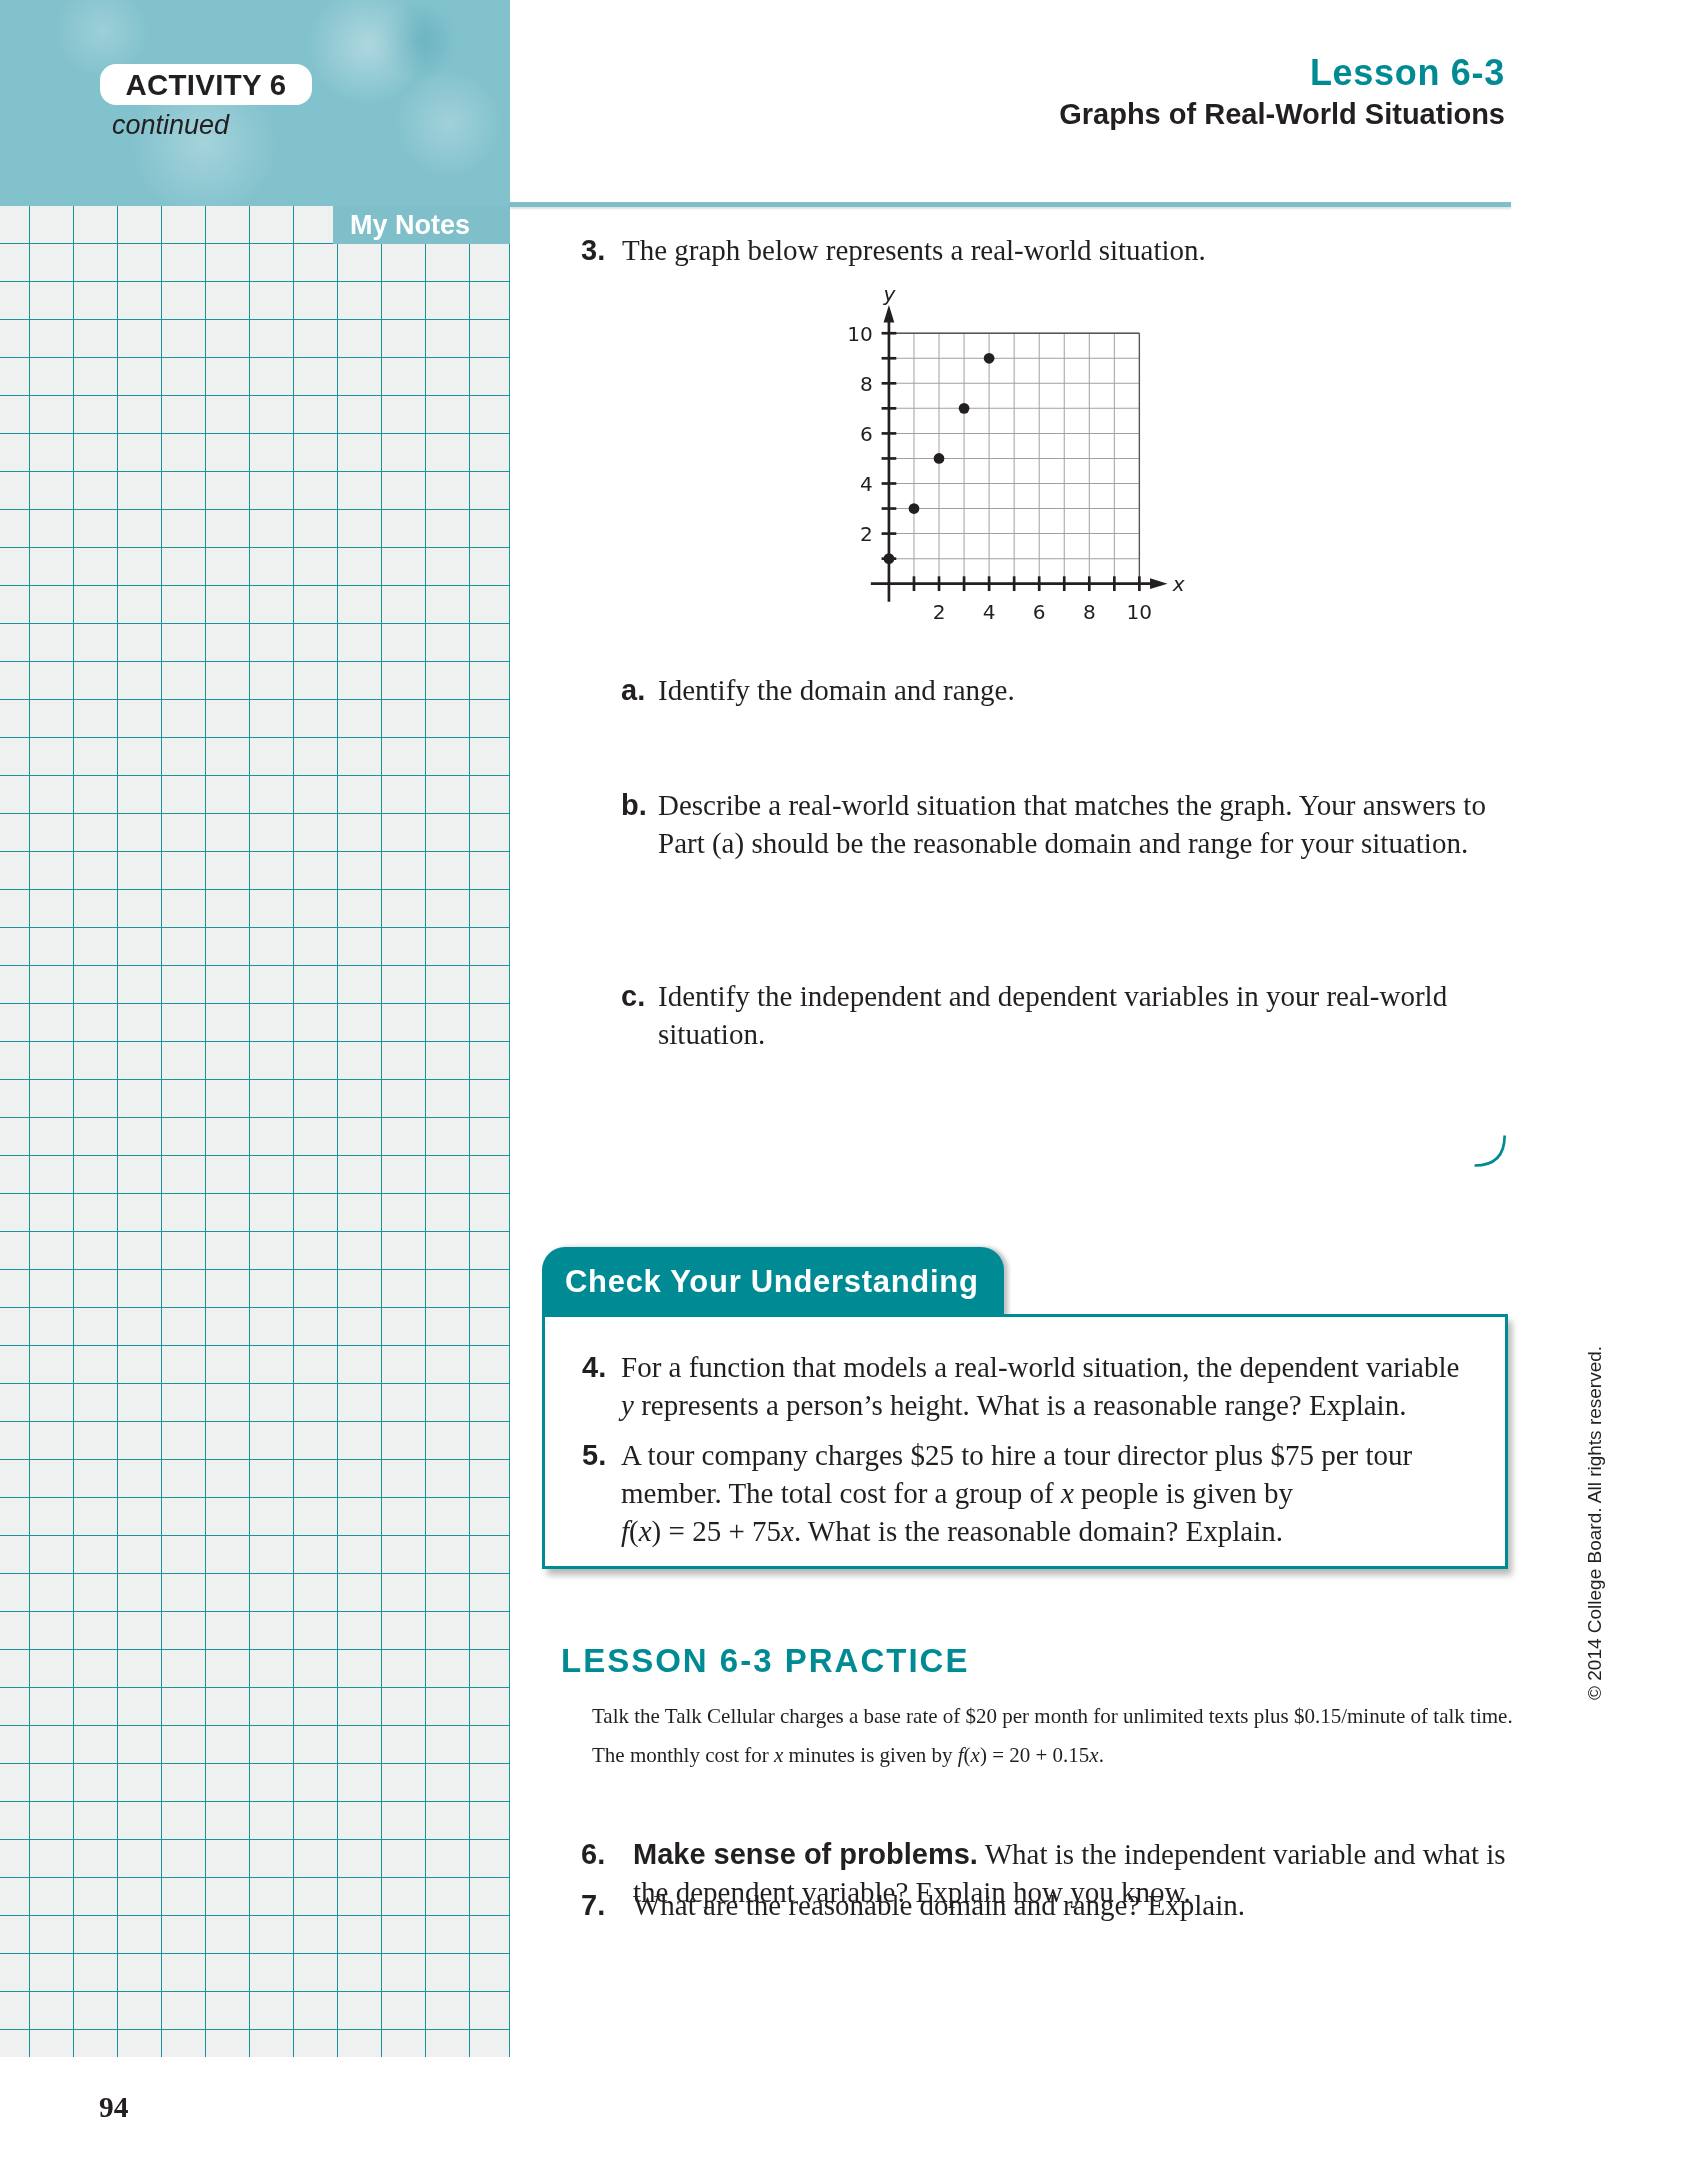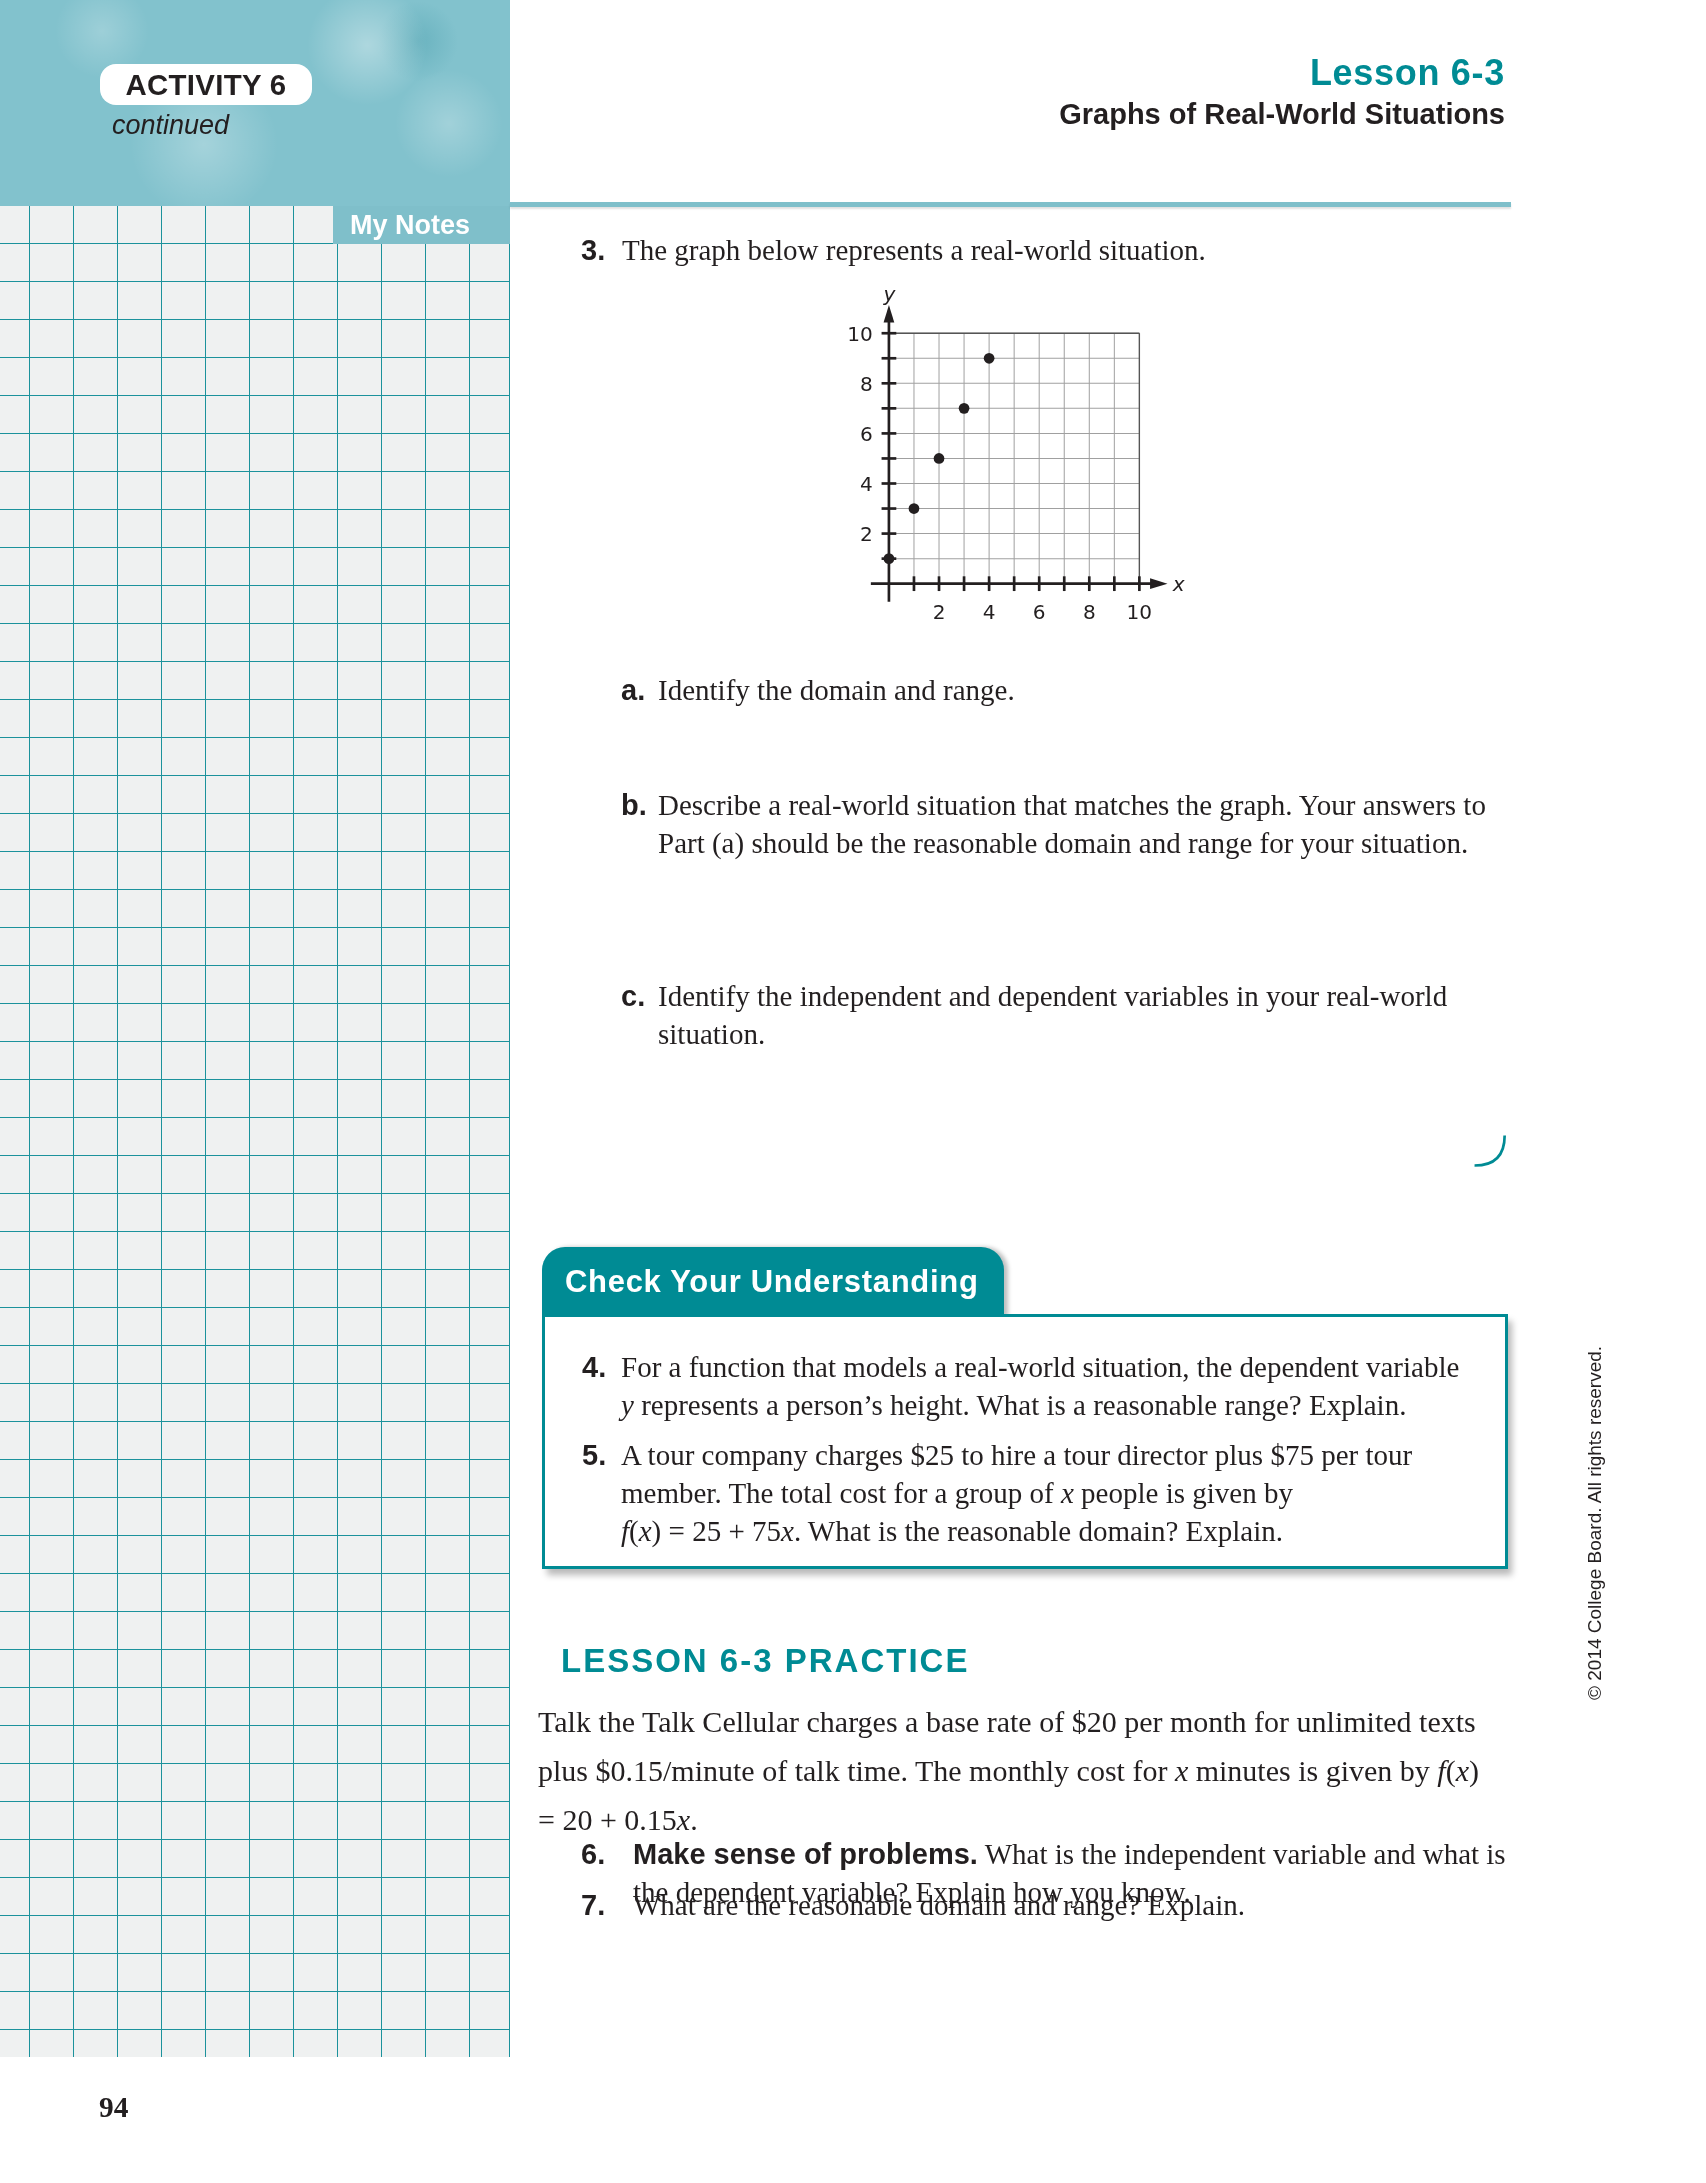--- a/index.html
+++ b/index.html
@@ -70,21 +70,21 @@
   .cyu-box { position:absolute; left:542px; top:1314px; width:966px; height:255px; background:#fff;
     border:3.3px solid #008b94; box-sizing:border-box; box-shadow:5.4px 6.7px 6.7px rgba(0,0,0,0.28); }
   .cyu-q { position:absolute; left:37px; width:897px; font-size:29px; line-height:38px; }
   .cyu-q .num { position:absolute; left:0; font-family:"Liberation Sans", sans-serif; font-weight:bold; }
   .cyu-q .txt { display:block; margin-left:39px; }
   .cyu-q4 { top:31px; } .cyu-q5 { top:119px; }
 
   
   .practice-title { position:absolute; left:561px; top:1642px; font-family:"Liberation Sans", sans-serif;
     font-weight:bold; font-size:33px; color:#008b94; letter-spacing:2px; }
-  .practice-intro { position:absolute; left:538px; top:1697px; width:950px; font-size:30px; line-height:49px; }
+  .practice-intro { position:absolute; left:592px; top:1697px; width:950px; font-size:21px; line-height:39px; }
   .pq { position:absolute; left:581px; width:930px; font-size:29px; line-height:38px; }
   .pq .num { position:absolute; left:0; font-family:"Liberation Sans", sans-serif; font-weight:bold; }
   .pq .txt { display:block; margin-left:52px; }
   .pq .lead { font-family:"Liberation Sans", sans-serif; font-weight:bold; }
   .pq6 { top:1835px; } .pq7 { top:1886px; }
 
   .it { font-style:italic; }
 
   
   .footer { position:absolute; left:99px; top:2091px; font-size:29.4px; display:flex; align-items:baseline; }

